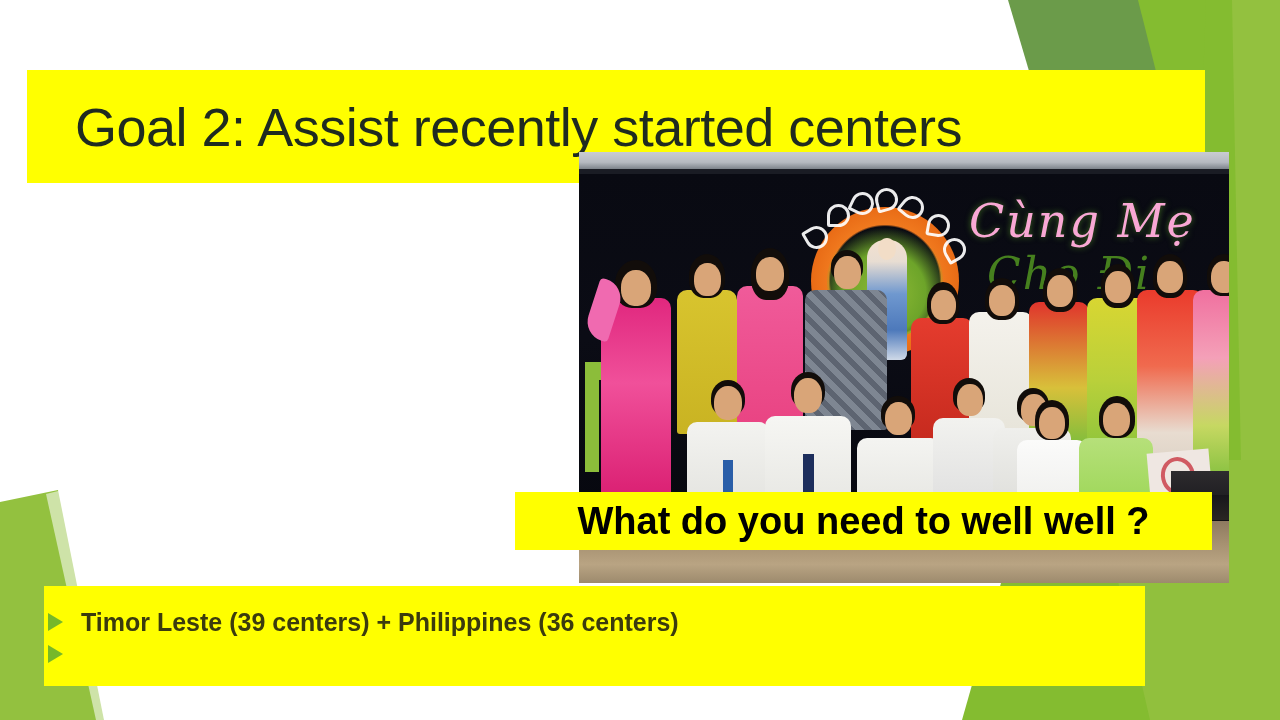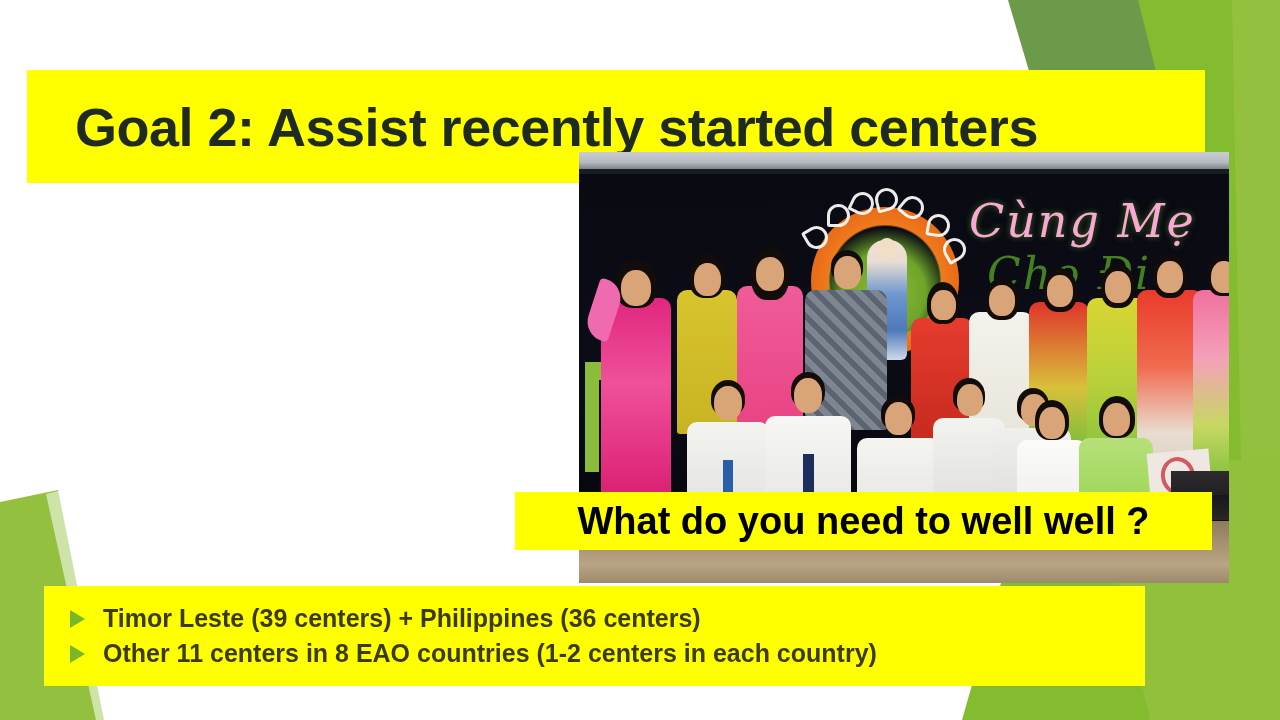--- a/index.html
+++ b/index.html
@@ -46,21 +46,21 @@
     top: 70px;
     width: 1178px;
     height: 113px;
     background: #ffff00;
     display: flex;
     align-items: center;
   }
   #title-text {
     margin-left: 48px;
     font-size: 54px;
-    font-weight: bold;
+    font-weight: normal;
     color: #1f2b20;
     letter-spacing: -0.5px;
     white-space: nowrap;
     line-height: 1;
   }
 
   
   #photo {
     position: absolute;
     left: 579px;
@@ -211,21 +211,21 @@
     position: absolute;
     left: 44px;
     top: 586px;
     width: 1101px;
     height: 100px;
     background: #ffff00;
     display: flex;
     flex-direction: column;
     justify-content: center;
     gap: 10px;
-    padding: 0 0 0 26px;
+    padding: 0 0 0 4px;
     box-sizing: border-box;
   }
   .bullet-row {
     display: flex;
     align-items: center;
   }
   .bullet-marker {
     width: 0; height: 0;
     border-left: 15px solid #76b82a;
     border-top: 9px solid transparent;
@@ -411,17 +411,16 @@
     <div id="caption-text">What do you need to well well ?</div>
   </div>
 
   <div id="bullets-box">
     <div class="bullet-row">
       <span class="bullet-marker"></span>
       <span class="bullet-text">Timor Leste (39 centers) + Philippines (36 centers)</span>
     </div>
     <div class="bullet-row">
       <span class="bullet-marker"></span>
-      <span class="bullet-text">Other 11 centers in 8 EAO countries (1-2 centers in each country)</span>
     </div>
   </div>
 
 </div>
 
 </body></html>

